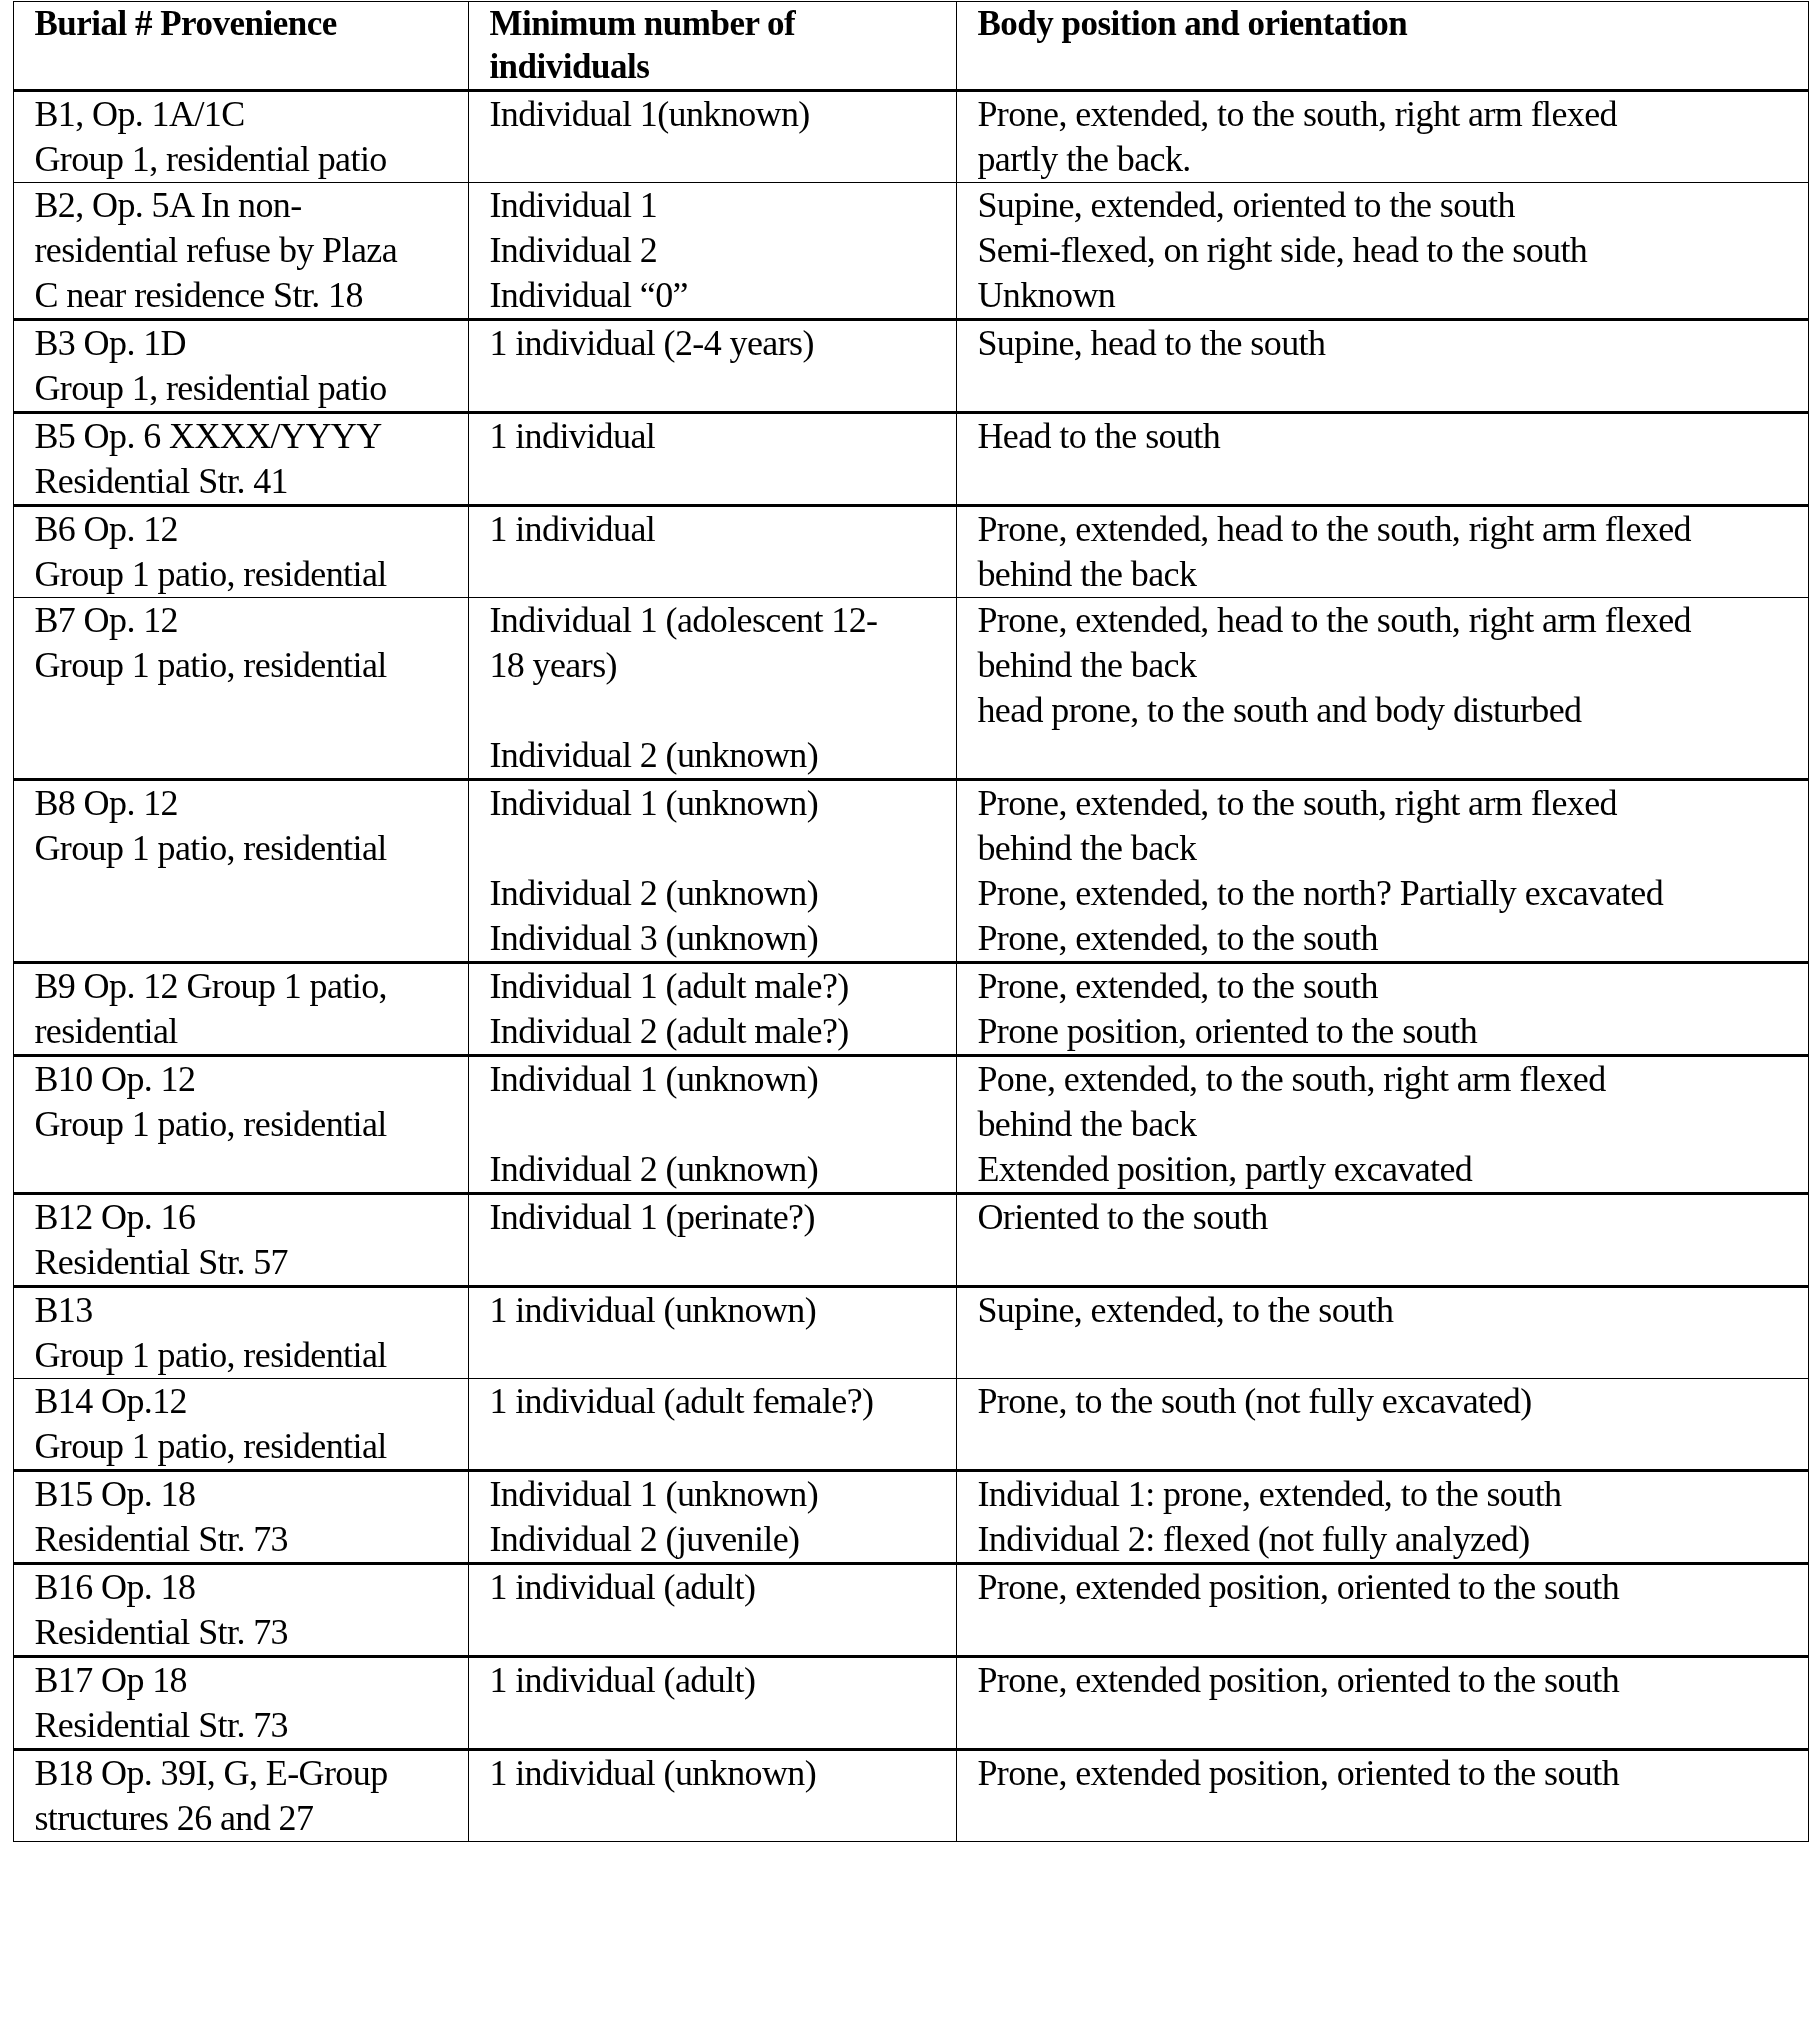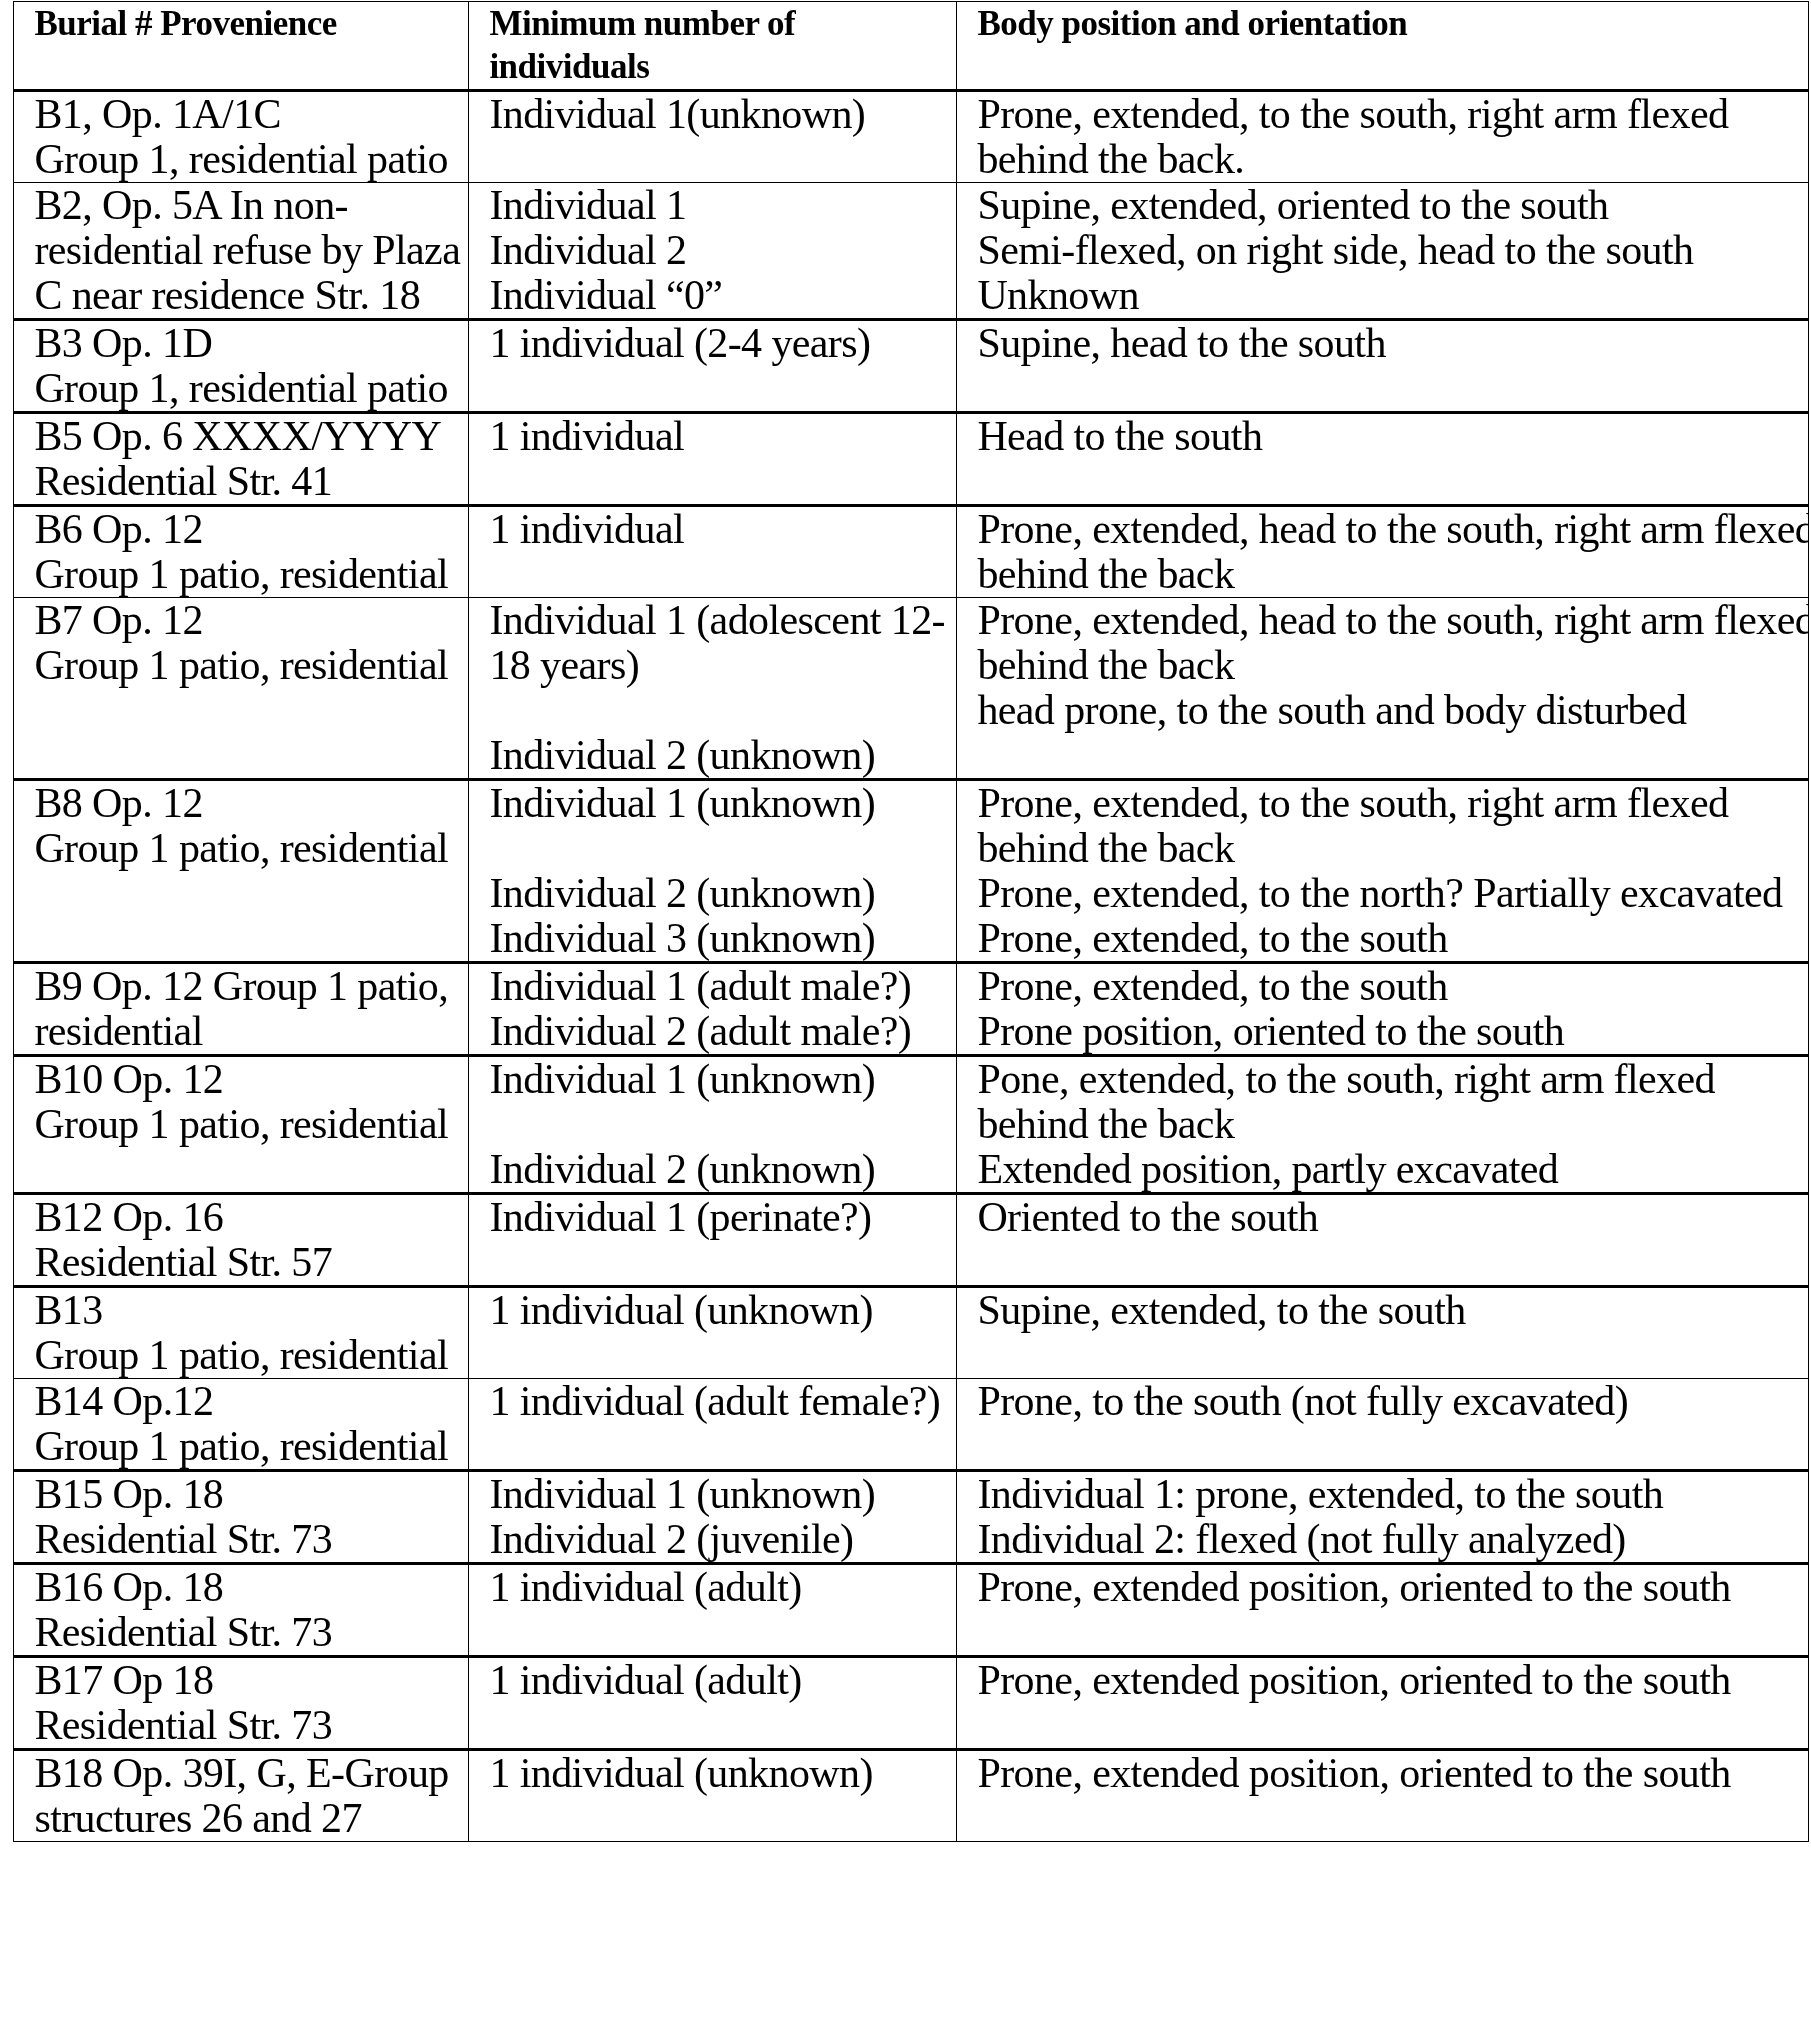--- a/index.html
+++ b/index.html
@@ -22,21 +22,21 @@
   .table tr.thick td { border-top-width: 3.7px; }
   .table th {
     font-weight: bold;
     font-size: 35px;
     line-height: 43px;
     padding-top: 0px;
     letter-spacing: -0.5px;
   }
   .table td {
     font-weight: normal;
-    font-size: 42px;
+    font-size: 36px;
     line-height: 45px;
     padding-top: 0px;
     letter-spacing: -0.6px;
   }
   .line { display: block; white-space: nowrap; min-height: 45px; }
   th .line { min-height: 43px; }
   col.c1 { width: 455px; }
   col.c2 { width: 488px; }
   col.c3 { width: 852px; }
 </style>
@@ -67,21 +67,21 @@
       <tr class="thick" style="height: 90px;">
     <td>
           <span class="line">B1, Op. 1A/1C</span>
           <span class="line">Group 1, residential patio</span>
         </td>
     <td>
           <span class="line">Individual 1(unknown)</span>
         </td>
     <td>
           <span class="line">Prone, extended, to the south, right arm flexed</span>
-          <span class="line">behind the back.</span>
+          <span class="line">partly the back.</span>
         </td>
   </tr>
       <tr class="" style="height: 134px;">
     <td>
           <span class="line">B2, Op. 5A In non-</span>
           <span class="line">residential refuse by Plaza</span>
           <span class="line">C near residence Str. 18</span>
         </td>
     <td>
           <span class="line">Individual 1</span>

